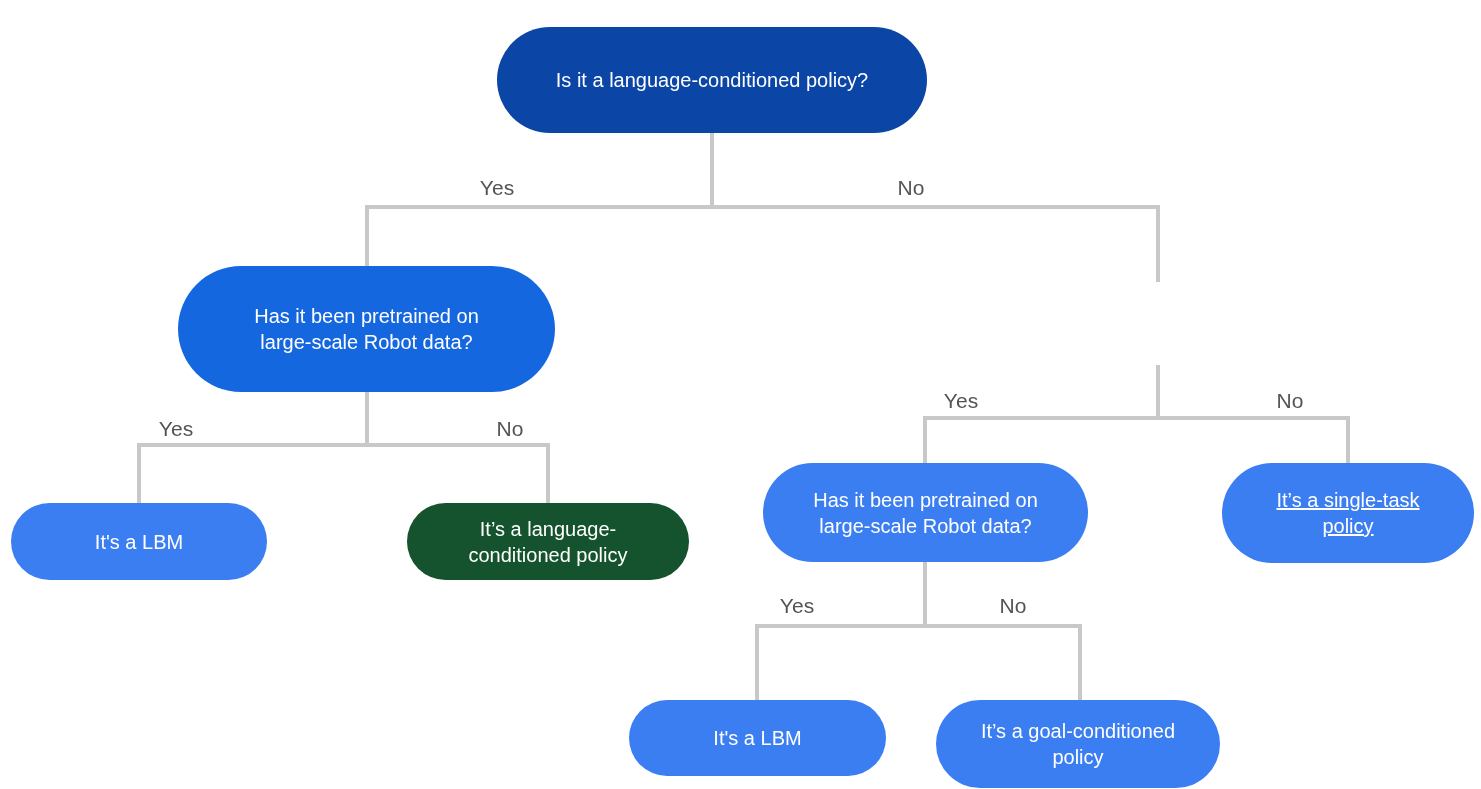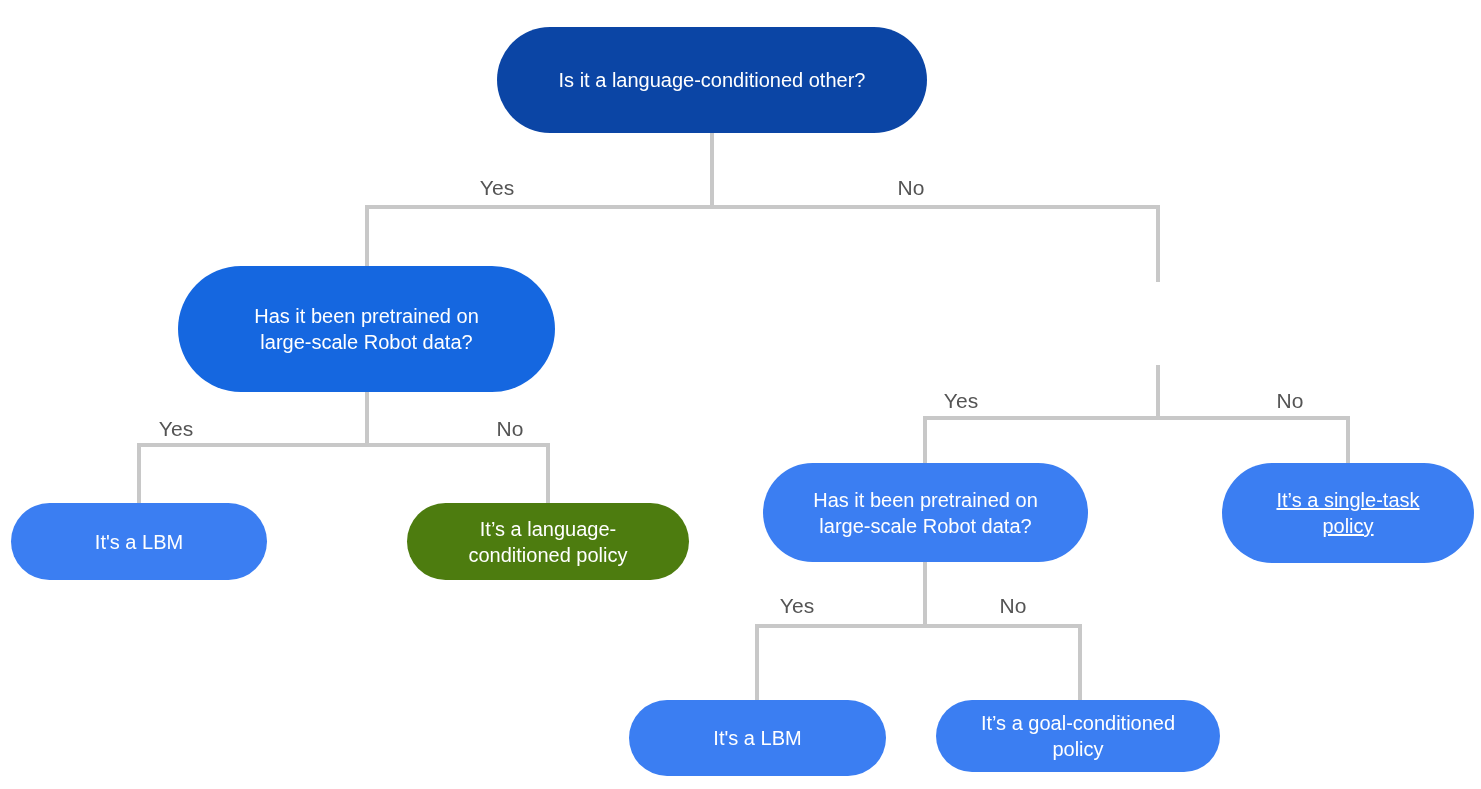--- a/index.html
+++ b/index.html
@@ -46,21 +46,21 @@
   #node-goal-cond       { left: 990px;  top: 282px; width: 338px; height: 83px; }
   #node-goal-cond .txt  { max-width: 232px; }
   #node-lbm-left        { left: 11px;   top: 503px; width: 256px; height: 77px; }
   #node-lang-policy     { left: 407px;  top: 503px; width: 282px; height: 77px; }
   #node-lang-policy .txt { max-width: 212px; }
   #node-pretrained-right{ left: 763px;  top: 463px; width: 325px; height: 99px; }
   #node-pretrained-right .txt { max-width: 262px; }
   #node-single-task     { left: 1222px; top: 463px; width: 252px; height: 100px; }
   #node-single-task .txt { max-width: 182px; text-decoration: underline; }
   #node-lbm-bottom      { left: 629px;  top: 700px; width: 257px; height: 76px; }
-  #node-goal-policy     { left: 936px;  top: 700px; width: 284px; height: 72px; }
+  #node-goal-policy     { left: 936px;  top: 700px; width: 284px; height: 88px; }
   #node-goal-policy .txt { max-width: 242px; }
 </style>
 </head>
 <body>
 
 <div class="canvas">
 
   <div class="line" style="left:710px; top:133px; width:4px;  height:74px;"></div>
   <div class="line" style="left:365px; top:205px; width:795px; height:4px;"></div>
   <div class="line" style="left:365px; top:205px; width:4px;  height:63px;"></div>
@@ -84,33 +84,33 @@
   <div class="edge-label" style="left:497px;  top:187px;">Yes</div>
   <div class="edge-label" style="left:911px;  top:187px;">No</div>
   <div class="edge-label" style="left:176px;  top:428px;">Yes</div>
   <div class="edge-label" style="left:510px;  top:428px;">No</div>
   <div class="edge-label" style="left:961px;  top:400px;">Yes</div>
   <div class="edge-label" style="left:1290px; top:400px;">No</div>
   <div class="edge-label" style="left:797px;  top:605px;">Yes</div>
   <div class="edge-label" style="left:1013px; top:605px;">No</div>
 
   <div class="node" id="node-root" style="background-color: rgb(11, 69, 165);">
-    <span class="txt">Is it a language-conditioned other?</span>
+    <span class="txt">Is it a language-conditioned policy?</span>
   </div>
 
   <div class="node" id="node-pretrained-left" style="background-color: rgb(21, 103, 224);">
     <span class="txt">Has it been pretrained on large-scale Robot data?</span>
   </div>
 
 
   <div class="node" id="node-lbm-left" style="background-color: rgb(59, 126, 242);">
     <span class="txt">It's a LBM</span>
   </div>
 
-  <div class="node" id="node-lang-policy" style="background-color: #4d7c0f;">
+  <div class="node" id="node-lang-policy" style="background-color: #14532d;">
     <span class="txt">It’s a language-conditioned policy</span>
   </div>
 
   <div class="node" id="node-pretrained-right" style="background-color: rgb(59, 126, 242);">
     <span class="txt">Has it been pretrained on large-scale Robot data?</span>
   </div>
 
   <div class="node" id="node-single-task" style="background-color: rgb(59, 126, 242);">
     <span class="txt">It’s a single-task policy</span>
   </div>

